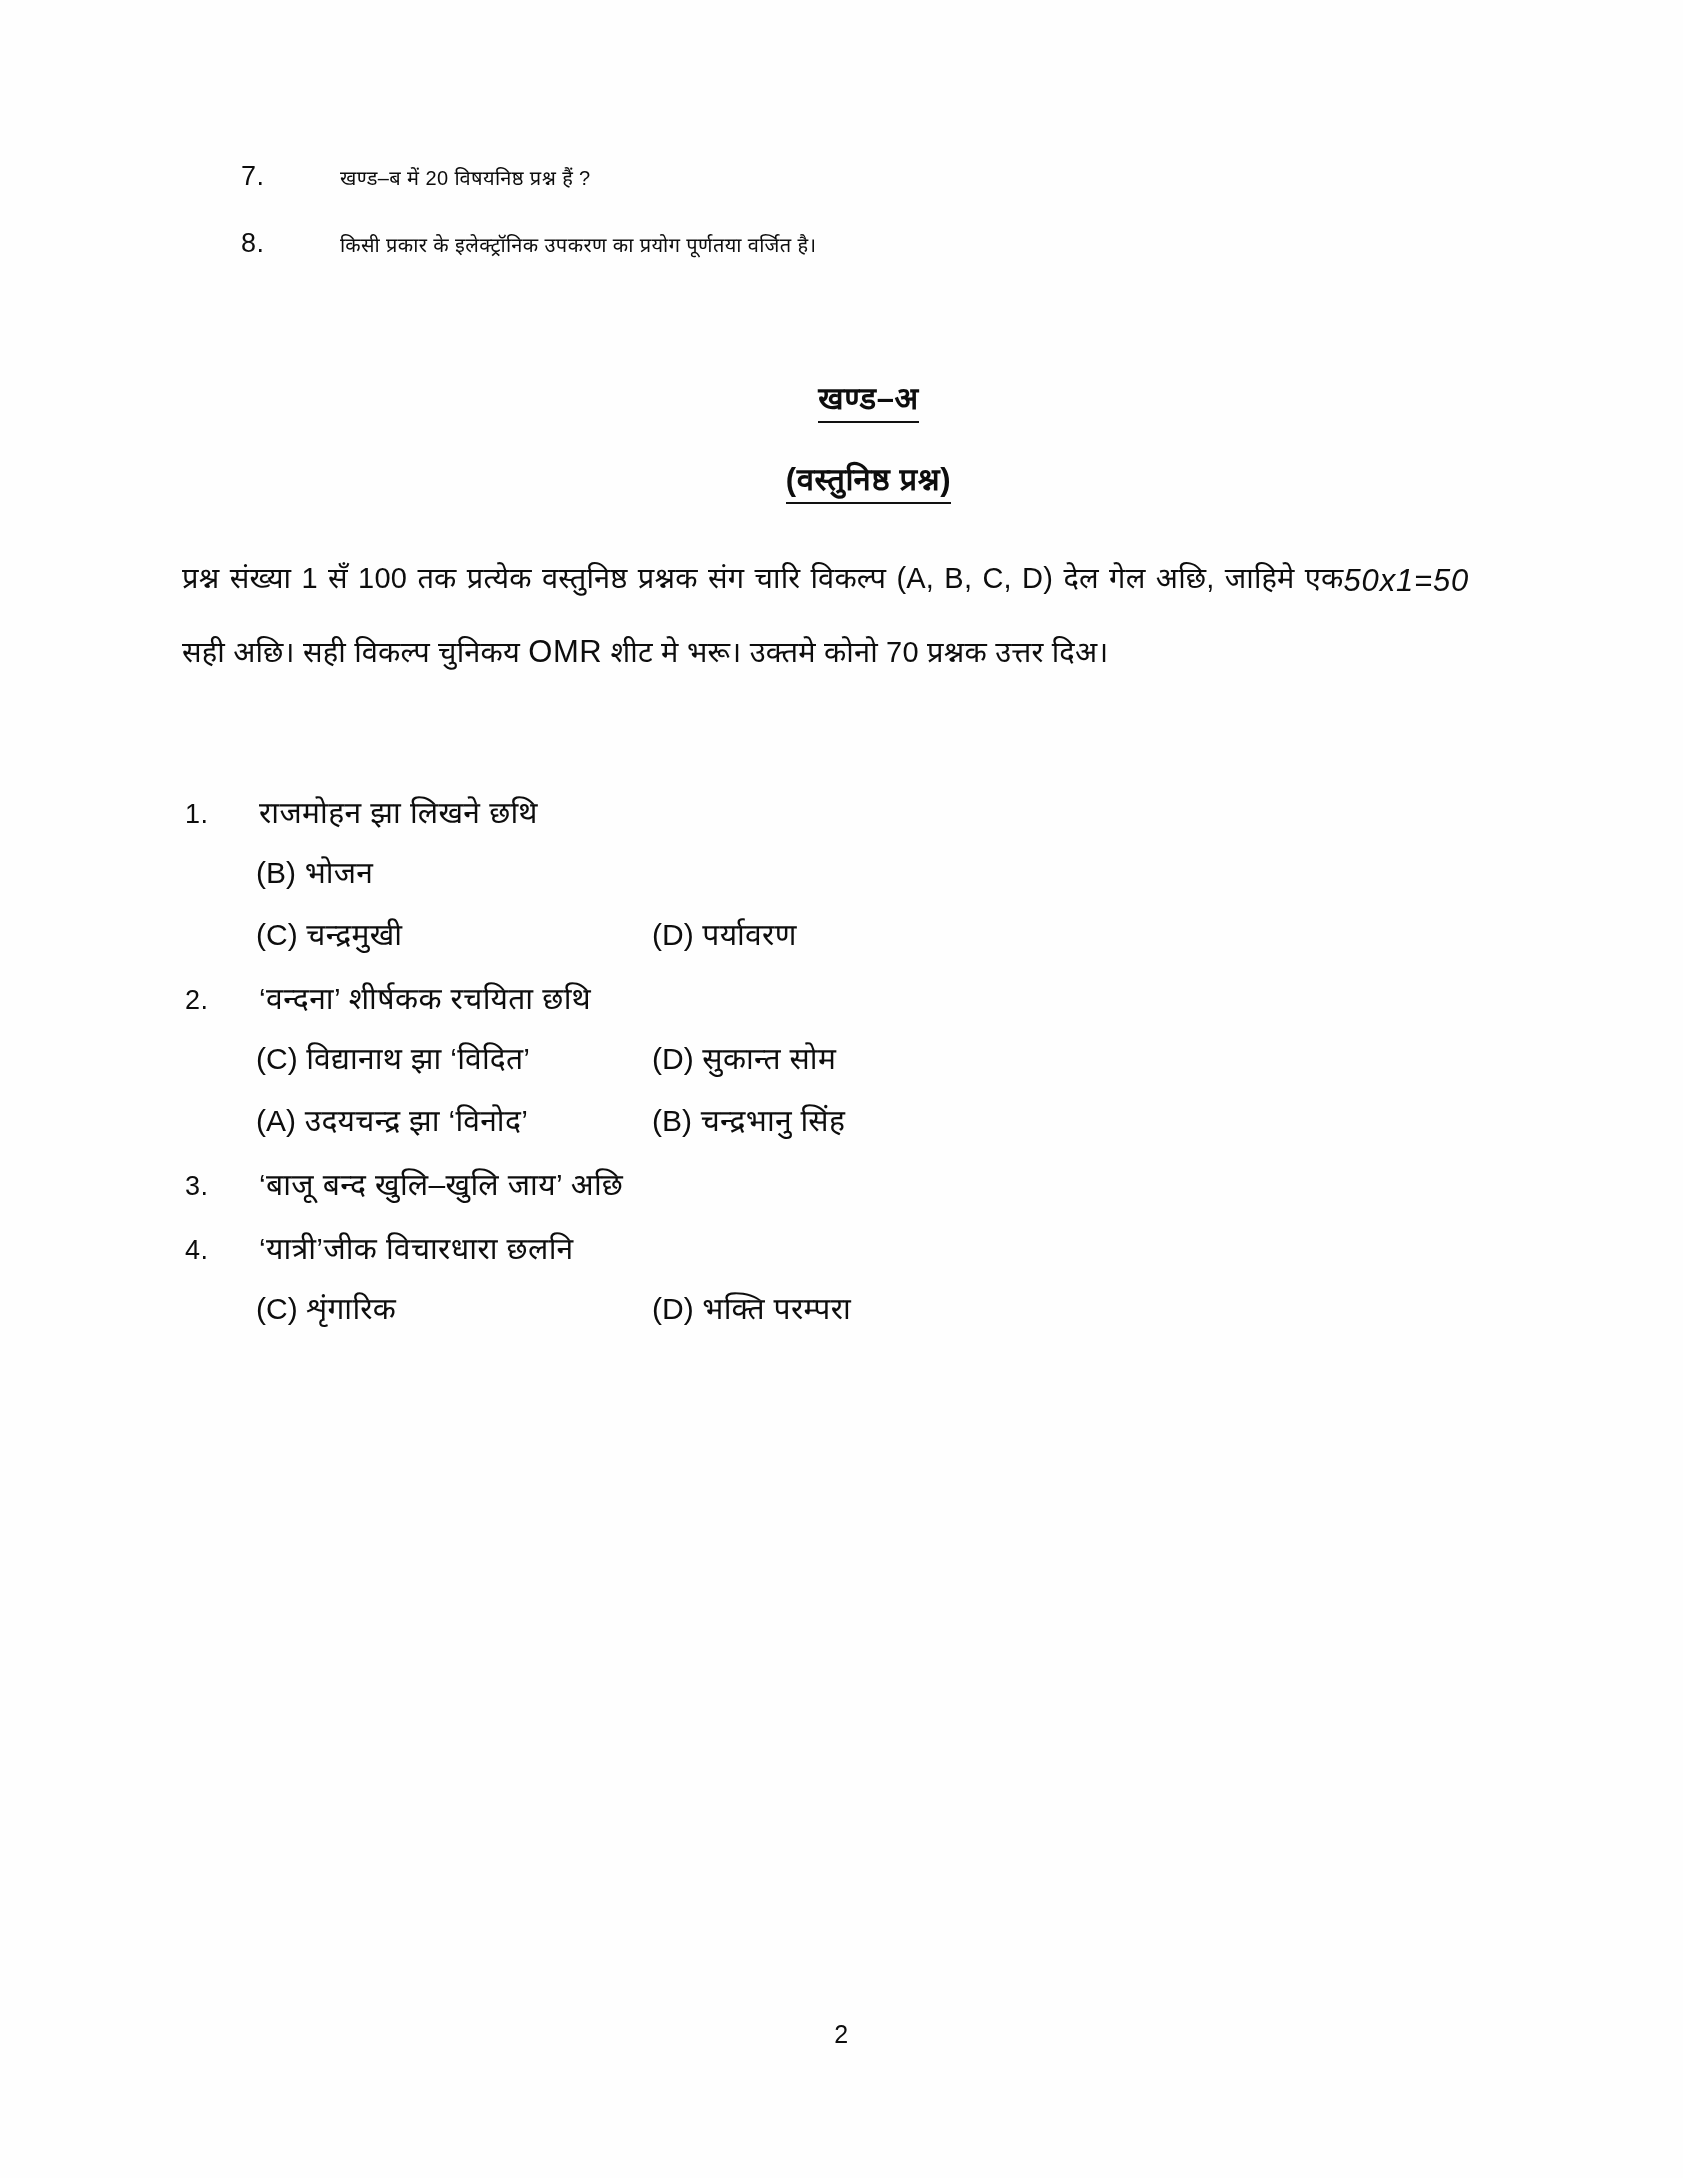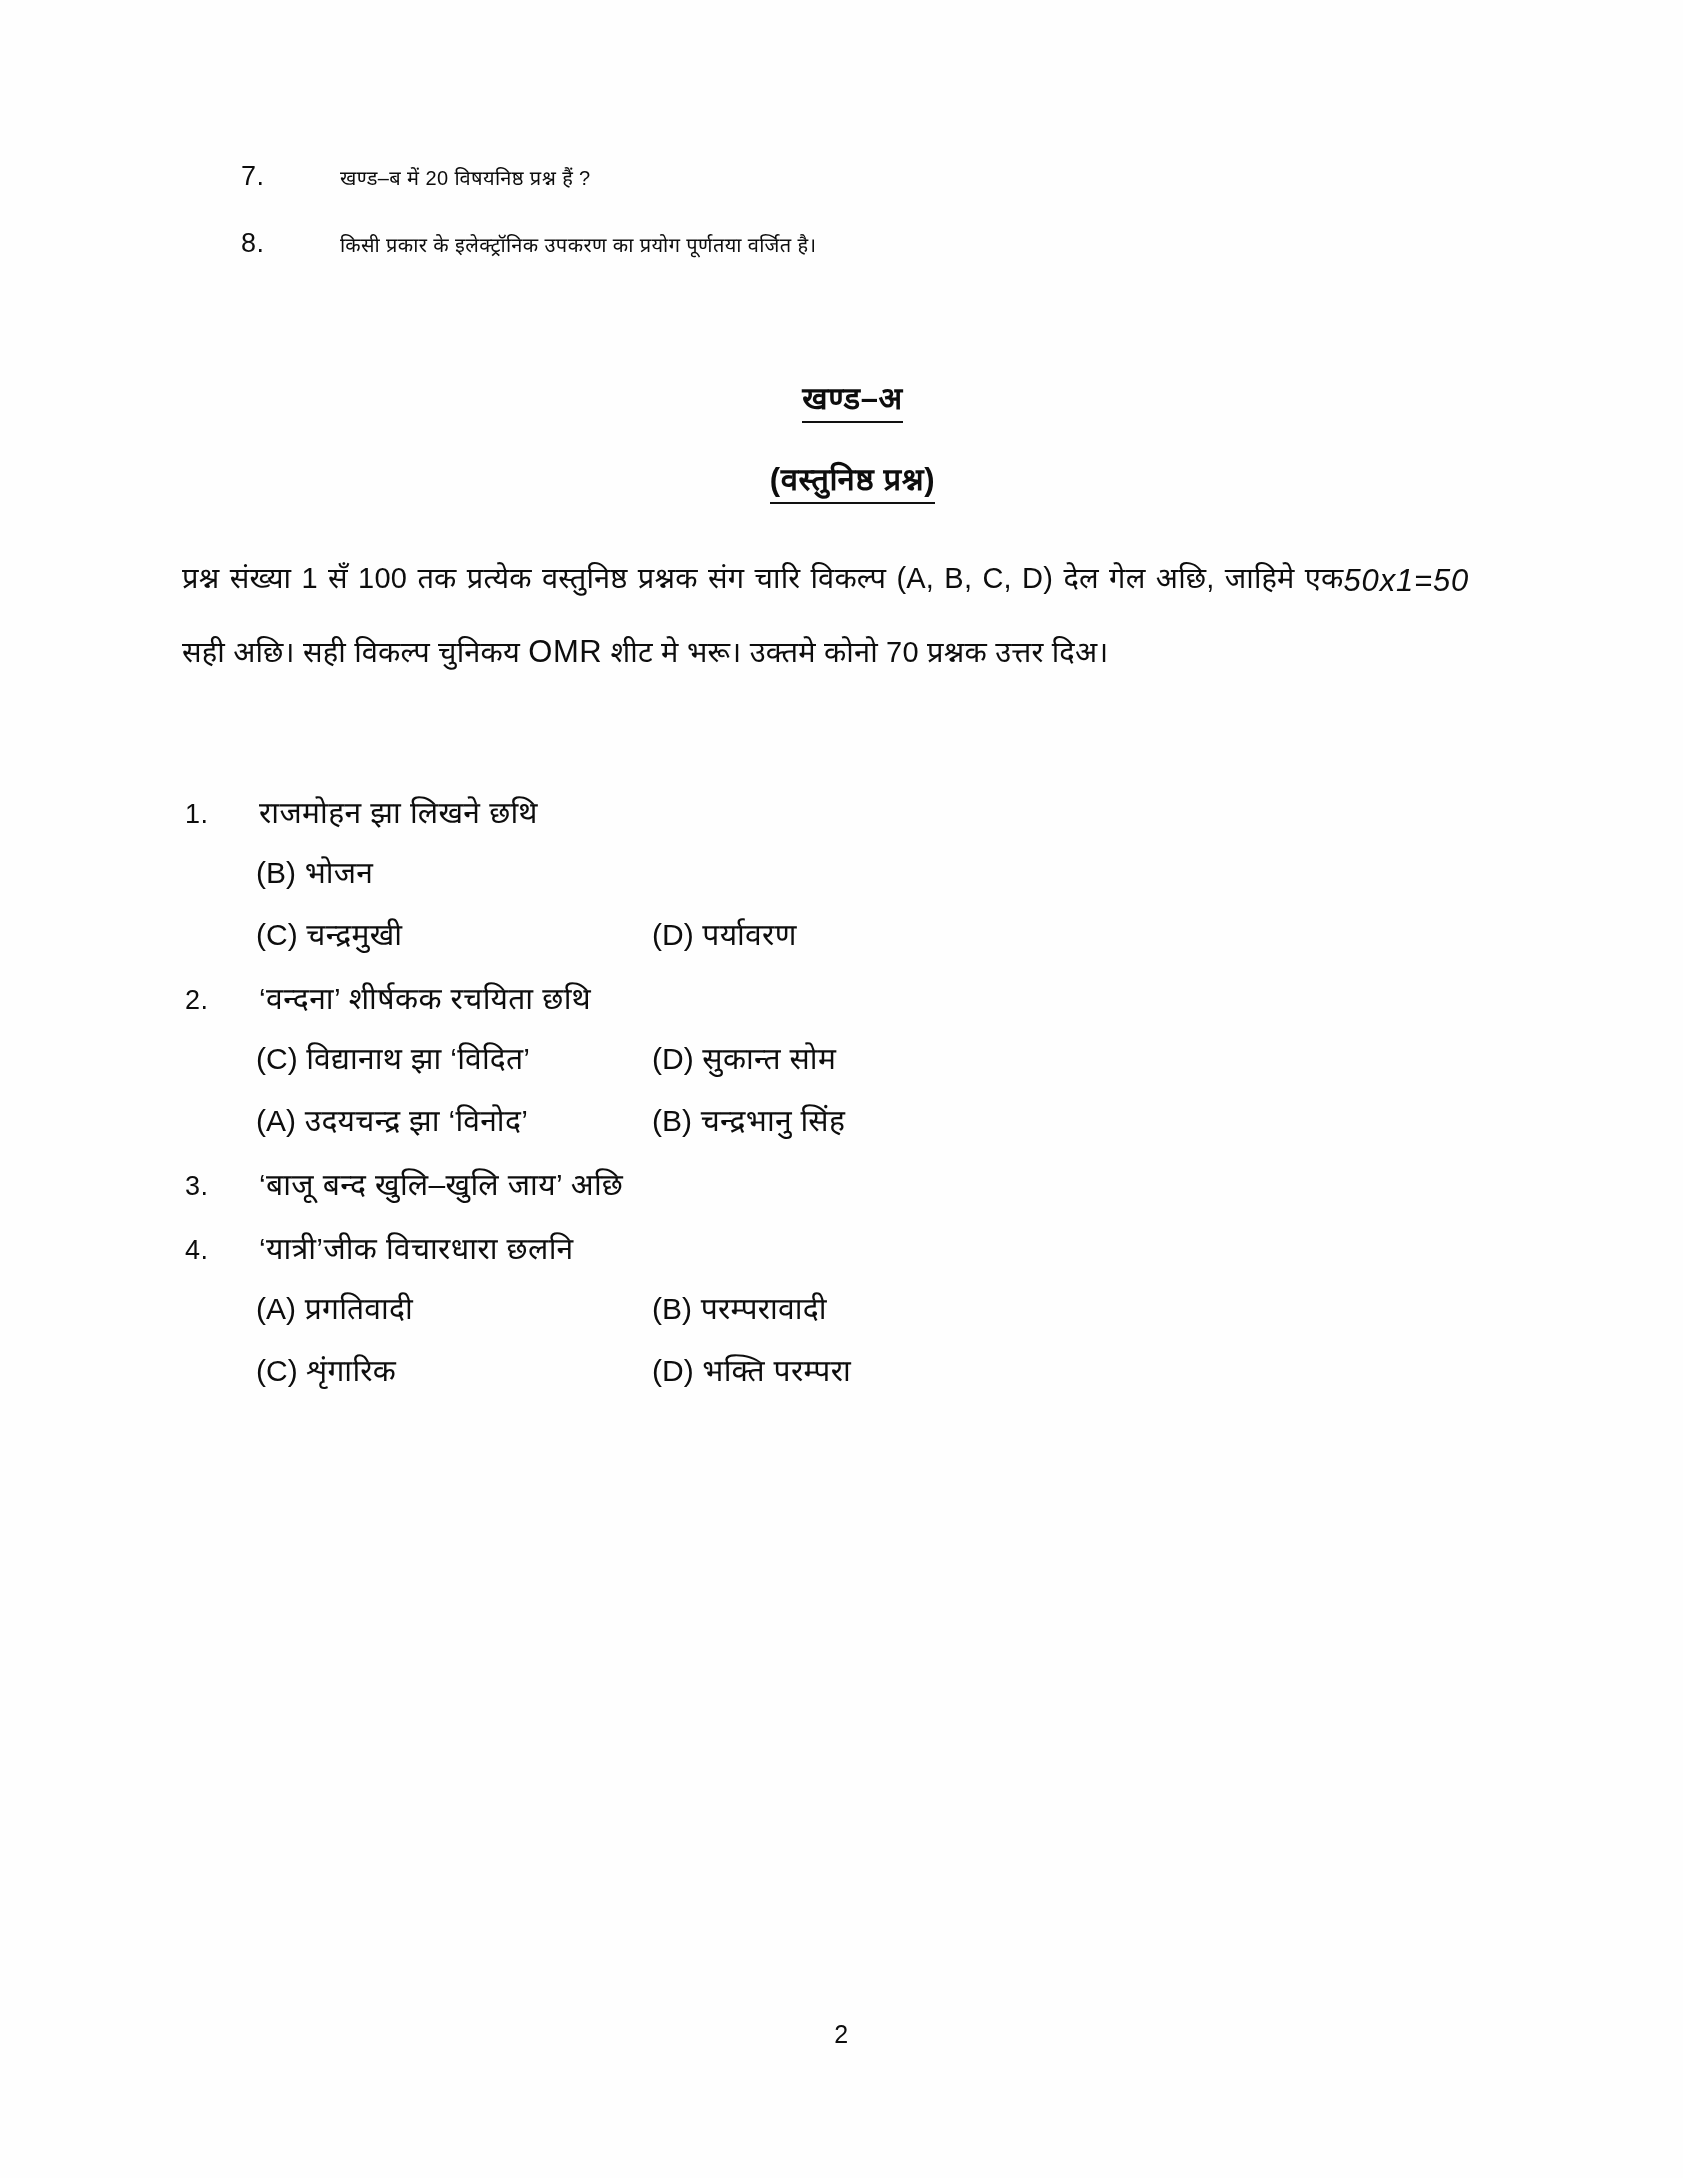--- a/index.html
+++ b/index.html
@@ -53,21 +53,21 @@
   }
   .instr-text {
     font-size: 20px;
     line-height: 1.45;
     letter-spacing: 0.4px;
   }
 
   
   .section-head {
     position: absolute;
-    left: 0;
+    left: 16px;
     width: 100%;
     text-align: center;
   }
   .section-head.primary { top: 376px; }
   .section-head.secondary { top: 457px; }
 
   .section-head span {
     font-size: 31px;
     font-weight: 700;
     border-bottom: 2.5px solid #111;
@@ -227,24 +227,20 @@
         </div>
       </div>
 
       <div class="question-block">
         <div class="q-head">
           <div class="q-num">4.</div>
           <div class="q-text">‘यात्री’जीक विचारधारा छलनि</div>
         </div>
         <div class="opt-grid">
           <div class="opt-row">
-            <div class="opt left"><span class="tag">(A)</span> <span>प्रगतिवादी</span></div>
-            <div class="opt"><span class="tag">(B)</span> <span>परम्परावादी</span></div>
-          </div>
-          <div class="opt-row">
             <div class="opt left"><span class="tag">(C)</span> <span>शृंगारिक</span></div>
             <div class="opt"><span class="tag">(D)</span> <span>भक्ति  परम्परा</span></div>
           </div>
         </div>
       </div>
 
     </div>
 
   </div>
 

